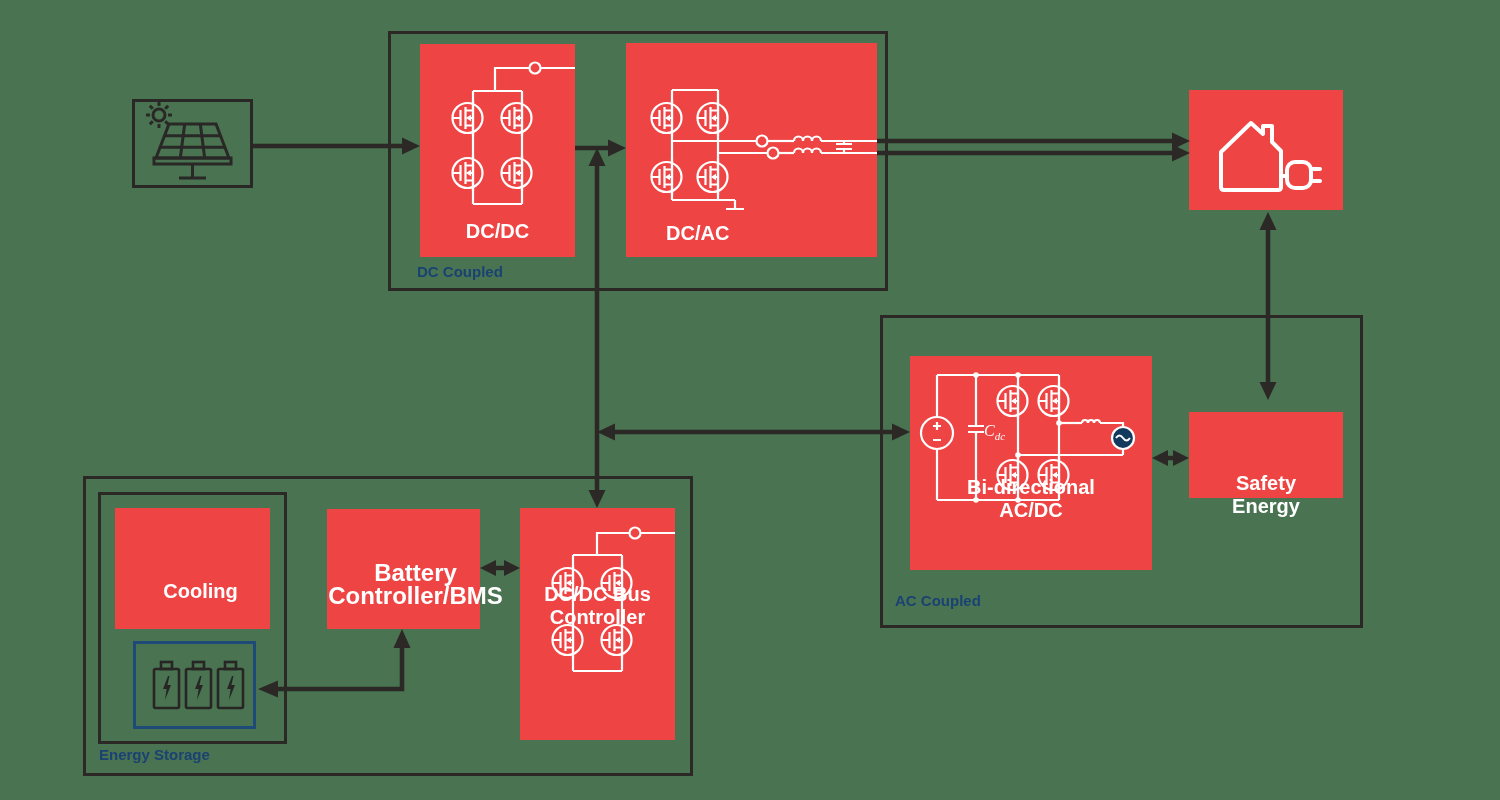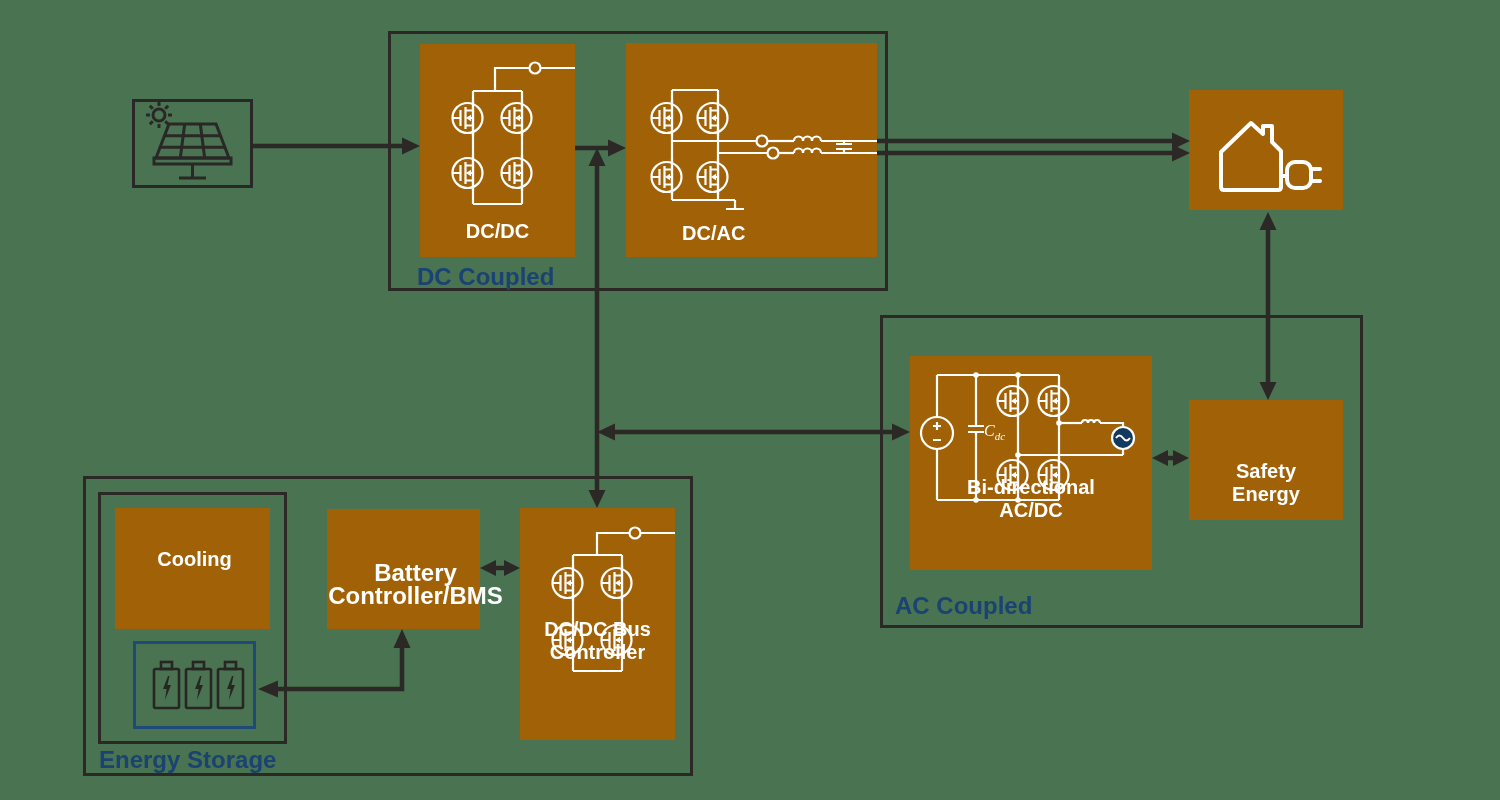--- a/index.html
+++ b/index.html
@@ -1,23 +1,23 @@
 <!DOCTYPE html>
 <html><head>
 <meta charset="utf-8">
 <style>
   html,body{margin:0;padding:0;background:#497351;}
   #canvas{position:relative;width:1500px;height:800px;background:#497351;overflow:hidden;
           font-family:"Liberation Sans",sans-serif;}
   .abs{position:absolute;box-sizing:border-box;}
   .group{border:3px solid #2b2826;background:transparent;z-index:0;}
-  .navy{background:#a16207;z-index:1;}
+  .navy{background:#ef4444;z-index:1;}
   .blocklabel{color:#ffffff;font-weight:700;font-size:20px;line-height:23px;text-align:center;
               display:flex;flex-direction:column;align-items:center;z-index:3;}
-  .grouplabel{color:#1a4273;font-weight:700;font-size:24px;white-space:nowrap;z-index:3;}
+  .grouplabel{color:#1a4273;font-weight:700;font-size:15px;white-space:nowrap;z-index:3;}
   #connectors{position:absolute;left:0;top:0;z-index:2;pointer-events:none;}
   .circ{position:absolute;left:0;top:0;}
   .capl{position:absolute;color:#fff;font-size:16px;font-style:italic;
         font-family:"Liberation Serif",serif;z-index:3;}
   .capl sub{font-size:11px;text-align:center;}
 </style>
 </head>
 <body>
 
 <div id="canvas">
@@ -86,21 +86,21 @@
         <path d="M168,110 a4.5,4.5 0 0 1 9,0 a4.5,4.5 0 0 1 9,0 a4.5,4.5 0 0 1 9,0"></path>
         <path d="M195,110 H251"></path>
         <path d="M218,98 V101 M210,101 H226 M210,106 H226 M218,106 V110"></path>
         <path d="M92,157 H109 M109,157 V166 M100,166 H118"></path>
       </g>
       <use href="#mosfet" x="22.5" y="57" width="36" height="36"></use>
       <use href="#mosfet" x="68.5" y="57" width="36" height="36"></use>
       <use href="#mosfet" x="22.5" y="116" width="36" height="36"></use>
       <use href="#mosfet" x="68.5" y="116" width="36" height="36"></use>
     </svg>
-    <div class="abs blocklabel" style="left:56px;top:179px;align-items:center">
+    <div class="abs blocklabel" style="left:40px;top:179px;align-items:center">
       <span>DC/AC</span>
     </div>
   </div>
 
   <div class="abs grouplabel" style="left:417px;top:263px">DC Coupled</div>
 
   <div class="abs navy" style="left:1189px;top:90px;width:154px;height:120px">
     <svg class="circ" width="154" height="120" viewBox="0 0 154 120">
       <g fill="none" stroke="#ffffff" stroke-width="4" stroke-linejoin="round" stroke-linecap="round">
         <path d="M32,97 V62 L62,33 L74,44 L74,36 L83,36 L83,52 L92,61 L92,97 Q92,100 89,100 L35,100 Q32,100 32,97 Z"></path>
@@ -142,31 +142,31 @@
       <use href="#mosfet" x="84.5" y="101" width="36" height="36"></use>
       <use href="#mosfet" x="125.5" y="101" width="36" height="36"></use>
     </svg>
     <span class="capl" style="left:74px;top:66px"><span>C</span><sub>dc</sub></span>
     <div class="abs blocklabel" style="left:0;top:0;width:100%;height:100%;padding-top:120px">
       <span>Bi-directional</span>
       <span>AC/DC</span>
     </div>
   </div>
 
-  <div class="abs navy" style="left:1189px;top:400px;width:154px;height:120px">
+  <div class="abs navy" style="left:1189px;top:412px;width:154px;height:86px">
     <div class="abs blocklabel" style="left:0;top:0;width:100%;height:100%;padding-top:60px">
       <span>Safety</span>
       <span>Energy</span>
     </div>
   </div>
 
   <div class="abs grouplabel" style="left:895px;top:592px">AC Coupled</div>
 
   <div class="abs navy" style="left:115px;top:508px;width:155px;height:121px">
-    <div class="abs blocklabel" style="left:2px;top:0;width:100%;height:100%;padding-top:40px">
+    <div class="abs blocklabel" style="left:8px;top:0;width:100%;height:100%;padding-top:72px">
       <span>Cooling</span>
     </div>
   </div>
 
   <div class="abs" style="left:133px;top:641px;width:123px;height:88px;border:3px solid #1e4a78;z-index:1">
     <svg class="circ" width="117" height="82" viewBox="0 0 117 82">
       <g fill="none" stroke="#282625" stroke-width="2.6">
         <g>
           <rect x="25" y="18" width="11" height="7"></rect>
             <rect x="18" y="25" width="25" height="39" rx="1.5"></rect>
@@ -200,21 +200,21 @@
       <g fill="none" stroke="#ffffff" stroke-width="2.2">
         <path d="M53,47 H102 M53,47 V163 M102,47 V163 M53,163 H102 M77,47 V25 H109"></path>
         <circle cx="115" cy="25" r="5.5"></circle>
         <path d="M121,25 H155"></path>
       </g>
       <use href="#mosfet" x="29.5" y="57" width="36" height="36"></use>
       <use href="#mosfet" x="78.5" y="57" width="36" height="36"></use>
       <use href="#mosfet" x="29.5" y="114" width="36" height="36"></use>
       <use href="#mosfet" x="78.5" y="114" width="36" height="36"></use>
     </svg>
-    <div class="abs blocklabel" style="left:0;top:0;width:100%;height:100%;padding-top:110px">
+    <div class="abs blocklabel" style="left:0;top:0;width:100%;height:100%;padding-top:75px">
       <span>DC/DC Bus</span>
       <span>Controller</span>
     </div>
   </div>
 
   <div class="abs grouplabel" style="left:99px;top:746px">Energy Storage</div>
 
   <svg id="connectors" width="1500" height="800" viewBox="0 0 1500 800">
     <g stroke="#2b2826" stroke-width="4.5" fill="none">
       <path d="M253,146 H402"></path>

